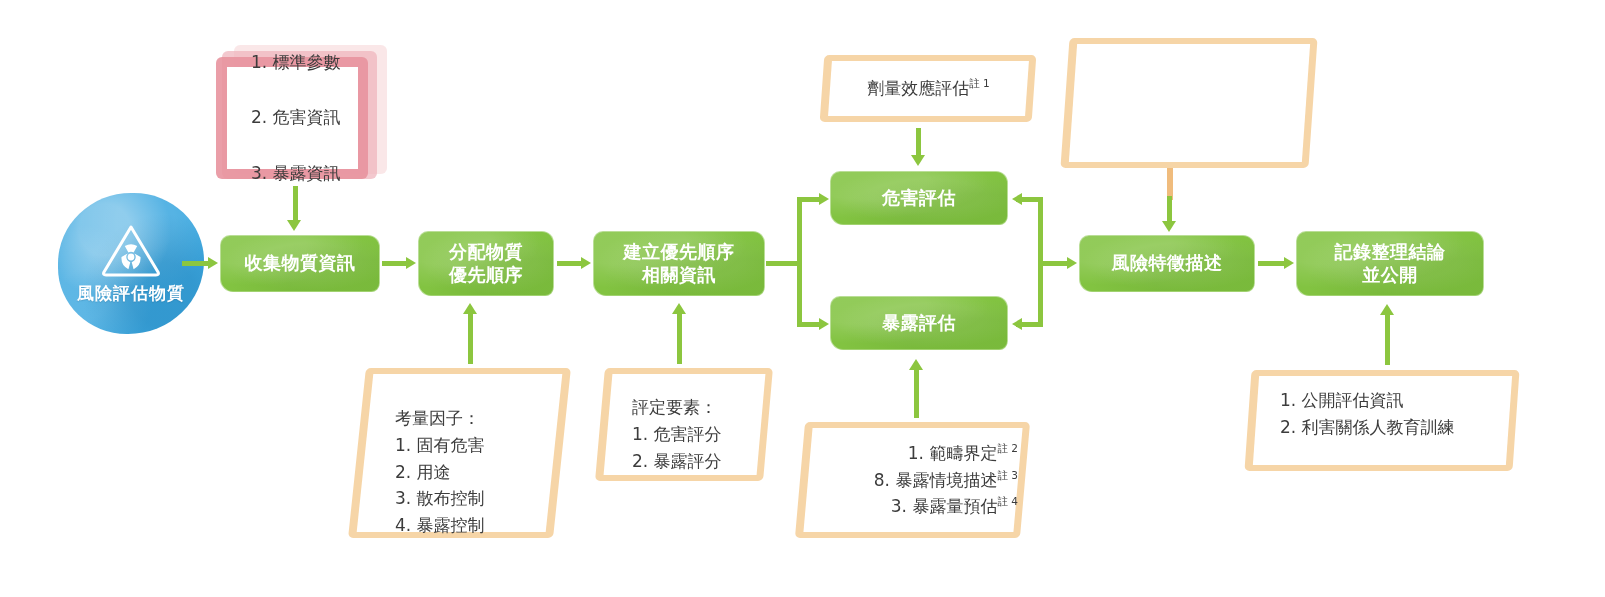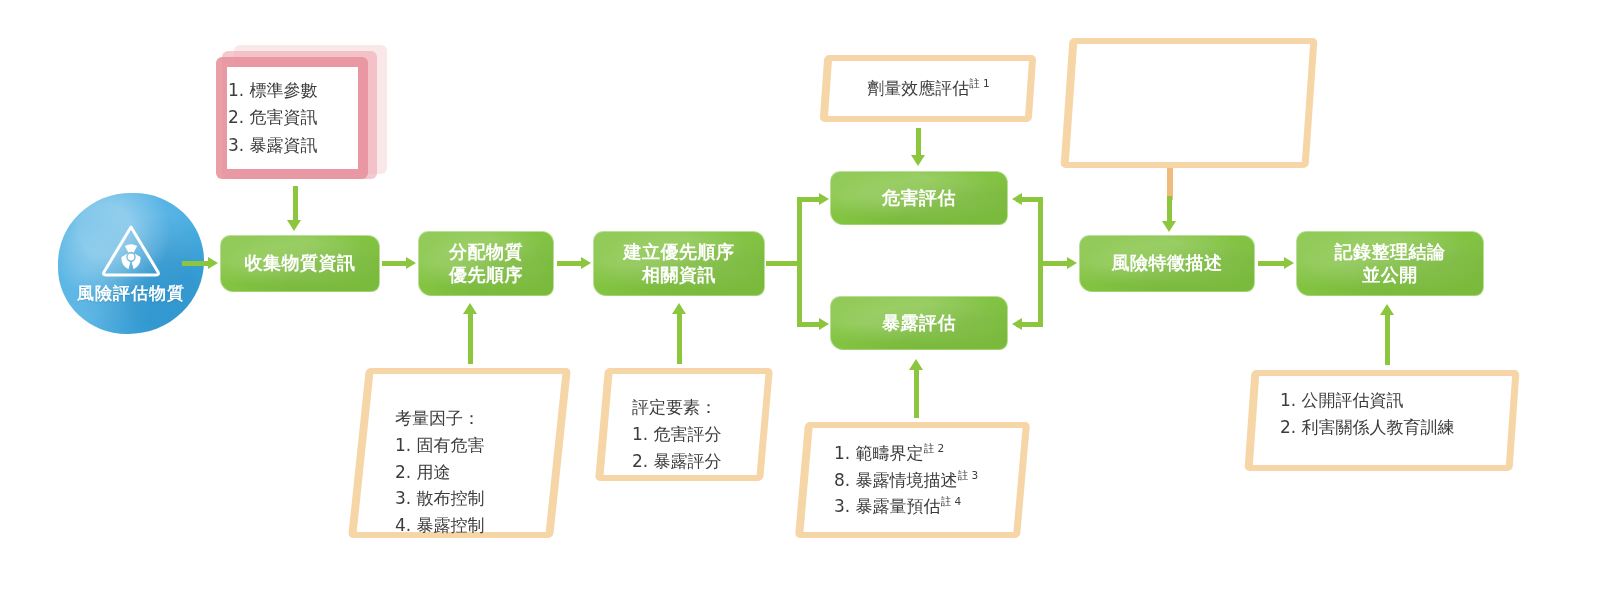--- a/index.html
+++ b/index.html
@@ -130,21 +130,21 @@
       </svg>
     </span>
     <span class="circ-label">風險評估物質</span>
   </div>
 
   <div class="node pinknote" style="left:212px;top:45px;width:175px;height:135px;">
     <div class="pk-layer pk-l3" style="left:22px;top:0px;width:153px;height:129px;"></div>
     <div class="pk-layer pk-l2" style="left:10px;top:6px;width:155px;height:128px;"></div>
     <div class="pk-layer pk-l1" style="left:4px;top:12px;width:152px;height:122px;"></div>
     <div class="pk-inner" style="left:15px;top:22px;width:131px;height:102px;"></div>
-    <div class="pk-text" style="left:15px;top:22px;width:131px;height:102px;padding-left:1px;box-sizing:border-box;">
+    <div class="pk-text" style="left:15px;top:22px;width:131px;height:102px;padding-left:24px;box-sizing:border-box;gap:28px;">
       <span>1. 標準參數</span>
       <span>2. 危害資訊</span>
       <span>3. 暴露資訊</span>
     </div>
   </div>
 
   <div class="arrow">
     <div class="a-line" style="left:293px;top:186px;width:5px;height:38px;"></div>
     <div class="a-head head-down" style="left:287px;top:220px;"></div>
   </div>
@@ -271,21 +271,21 @@
   </div>
 
   <div class="node greenbox" style="left:1297px;top:232px;width:186px;height:63px;font-size:18px;flex-direction:column;">
     <span class="lbl">記錄整理結論</span>
     <span class="lbl">並公開</span>
   </div>
 
   <div class="node tannote" style="left:800px;top:422px;width:225px;height:116px;">
     <div class="tn-bg skew-b" style="border-radius:5px;"></div>
     <div class="tn-face skew-b" style="left:8px;top:6px;width:210px;height:104px;"></div>
-    <div class="tn-text" style="left:8px;top:6px;width:210px;height:104px;padding-left:26px;box-sizing:border-box;font-size:17px;">
+    <div class="tn-text" style="left:8px;top:6px;width:210px;height:104px;padding-left:26px;box-sizing:border-box;font-size:17px;align-items:flex-end;">
       <span><span>1. 範疇界定</span><sup>註 2</sup></span>
       <span><span>8. 暴露情境描述</span><sup>註 3</sup></span>
       <span><span>3. 暴露量預估</span><sup>註 4</sup></span>
     </div>
   </div>
 
   <div class="arrow">
     <div class="a-line" style="left:914px;top:368px;width:5px;height:50px;"></div>
     <div class="a-head head-up" style="left:909px;top:359px;"></div>
   </div>

